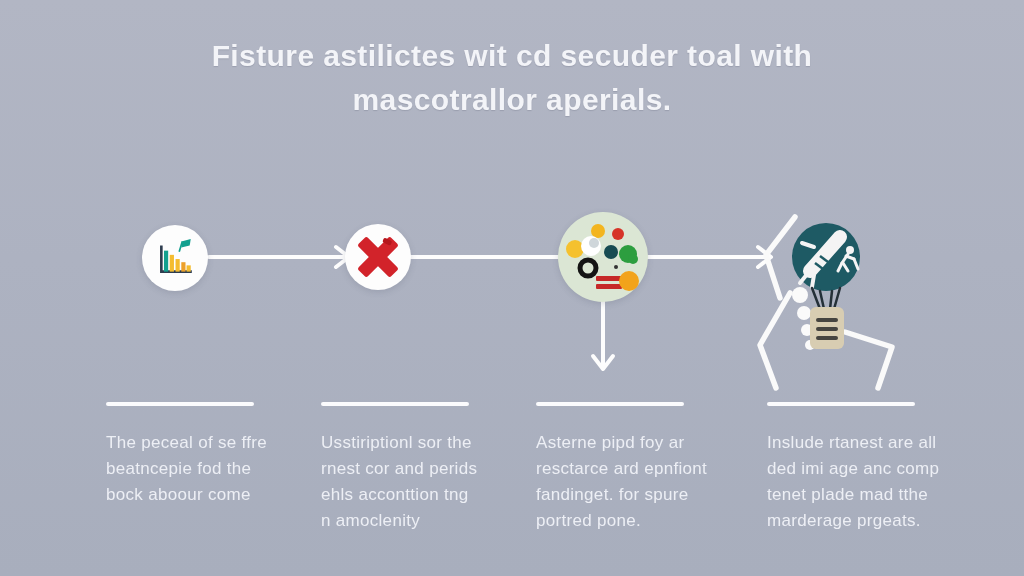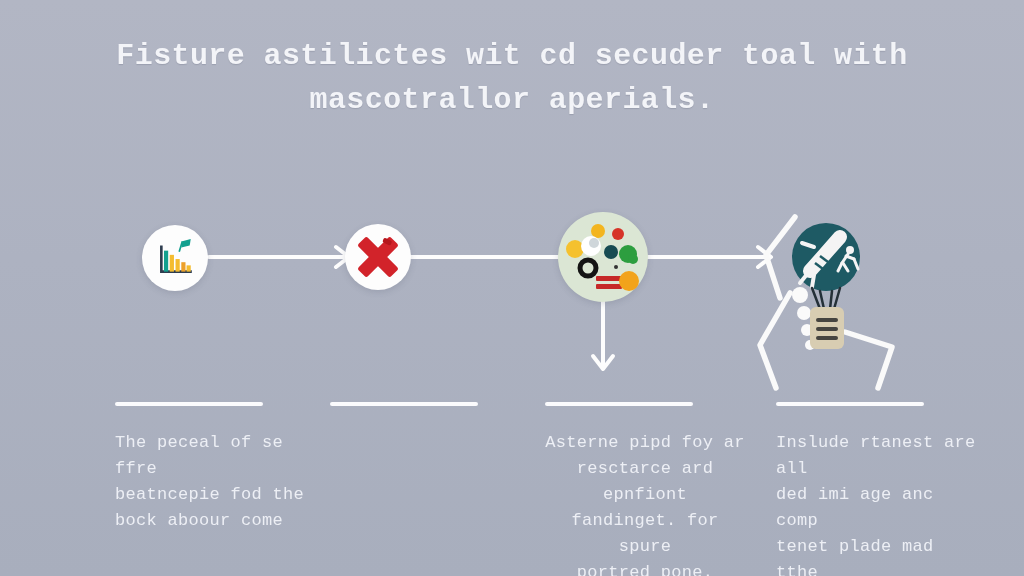--- a/index.html
+++ b/index.html
@@ -1,42 +1,42 @@
 <!DOCTYPE html>
 <html><head>
 <meta charset="utf-8">
 <style>
   html,body{margin:0;padding:0;background:#8e94a6;}
   .canvas{
     position:relative;width:1024px;height:576px;overflow:hidden;
     background:linear-gradient(180deg,#b2b6c4 0%,#adb2c1 45%,#a8aebd 100%);
-    font-family:Liberation Mono, monospace;
+    font-family:Liberation Sans, sans-serif;
   }
   .title{
     position:absolute;top:34px;left:0;width:1024px;
     text-align:center;color:#f3f4f8;font-size:30px;font-weight:700;
     line-height:44px;letter-spacing:.4px;white-space:pre-line;
     text-shadow:0 1px 1px rgba(90,95,115,.25);
   }
   .connectors{position:absolute;left:0;top:0;pointer-events:none;}
   .node{position:absolute;border-radius:50%;display:flex;align-items:center;justify-content:center;
         box-shadow:0 2px 6px rgba(70,76,100,.18);}
   .node-white{background:#fdfdfd;width:66px;height:66px;}
   .node1{left:142px;top:225px;}
   .node2{left:345px;top:224px;}
   .node3{left:558px;top:212px;width:90px;height:90px;background:#dbe6d4;}
   .node4{position:absolute;left:750px;top:195px;}
-  .cols{position:absolute;top:402px;left:12px;width:925px;height:170px;}
+  .cols{position:absolute;top:402px;left:3px;width:925px;height:170px;}
   .col{position:absolute;top:0;width:200px;}
   .col .rule{width:148px;height:4px;background:#fbfbfd;border-radius:2px;}
   .col p{
     margin:24px 0 0 0;color:#edeff5;font-size:17px;line-height:26px;
     letter-spacing:.3px;white-space:pre-line;
   }
-  .c1{left:103px;} .c2{left:318px;} .c3{left:533px;text-align:center;} .c4{left:748px;margin-left:16px;}
+  .c1{left:103px;} .c2{left:318px;} .c3{left:533px;} .c4{left:748px;margin-left:16px;}
 </style>
 </head>
 <body>
 
 <div class="canvas">
 
   <div class="title">Fisture astilictes wit cd secuder toal with
 mascotrallor aperials.</div>
 
   <svg class="connectors" width="1024" height="576" viewBox="0 0 1024 576">
@@ -147,20 +147,24 @@
 
   <div class="cols">
     <div class="col c1">
       <div class="rule"></div>
       <p>The peceal of se ffre
 beatncepie fod the
 bock aboour come</p>
     </div>
     <div class="col c2">
       <div class="rule"></div>
+      <p>Usstiriptionl sor the
+rnest cor and perids
+ehls acconttion tng
+n amoclenity</p>
     </div>
     <div class="col c3">
       <div class="rule"></div>
       <p>Asterne pipd foy ar
 resctarce ard epnfiont
 fandinget. for spure
 portred pone.</p>
     </div>
     <div class="col c4">
       <div class="rule"></div>

